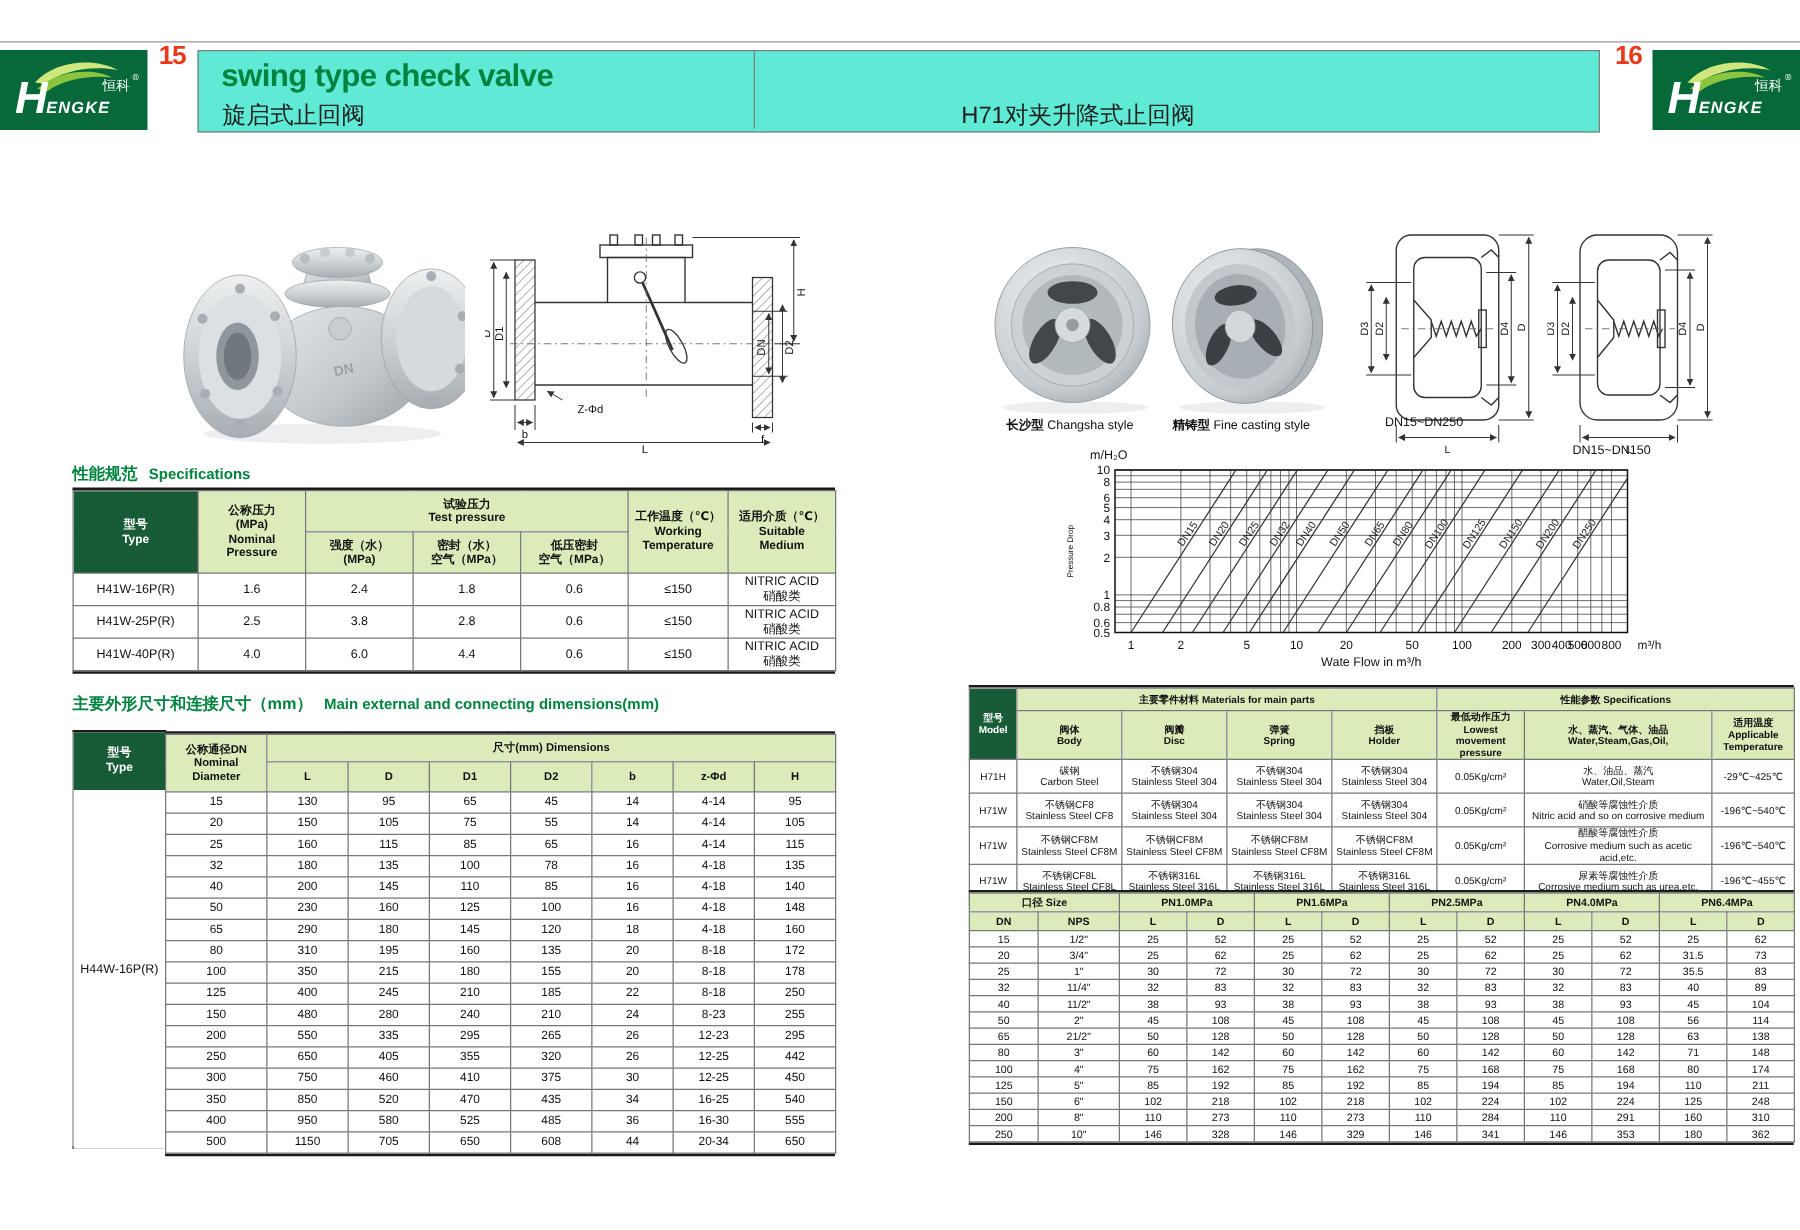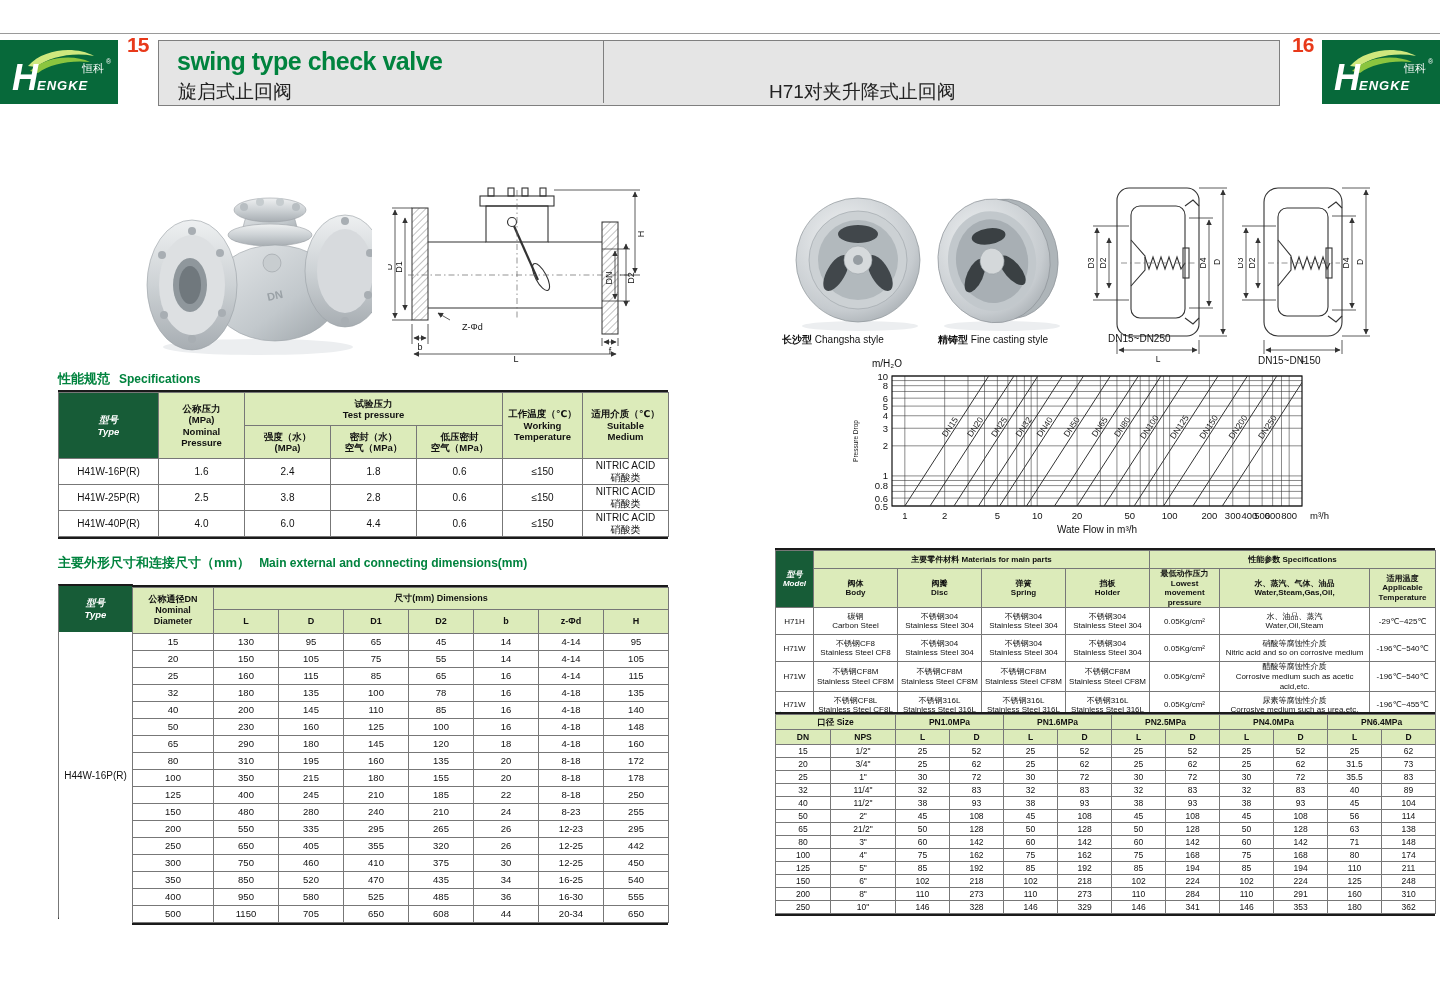--- a/index.html
+++ b/index.html
@@ -2,33 +2,33 @@
 <html><head>
 <meta charset="utf-8">
 <style>
   html,body{margin:0;padding:0;}
   body{width:1440px;height:984px;background:#ffffff;position:relative;overflow:hidden;
        font-family:"Liberation Sans","DejaVu Sans",sans-serif;color:#111;}
   .abs{position:absolute;}
   .rule{position:absolute;left:0;width:1440px;height:1px;background:#9a9a9a;}
   .logo-block{position:absolute;top:40px;width:118px;height:64px;background:#07693a;}
   .page-num{position:absolute;top:33px;font-size:21px;font-weight:800;color:#e8391a;letter-spacing:-1px;}
-  .title-strip{position:absolute;left:158px;top:40px;width:1120px;height:64px;border:1px solid #7f7f7f;background:#e5e5e5;}
+  .title-strip{position:absolute;left:158px;top:40px;width:1120px;height:64px;border:1px solid #7f7f7f;background:#5eead4;}
   .strip-divider{position:absolute;left:444px;top:0;width:1px;height:62px;background:#7f7f7f;}
   .t-en{position:absolute;top:6px;font-size:25px;font-weight:800;color:#00833e;letter-spacing:-0.5px;}
   .t-zh{position:absolute;top:38px;font-size:19px;color:#222;}
   .sec-title{position:absolute;font-size:13px;font-weight:bold;color:#00833e;white-space:nowrap;}
   .sec-title .en{font-size:12px;margin-left:9px;}
   .unit-label{position:absolute;font-size:9px;color:#111;}
   .tbl-wrap{position:absolute;border-top:2px solid #1a1a1a;border-bottom:2px solid #1a1a1a;background:#fff;}
   table.cat{border-collapse:collapse;table-layout:fixed;width:100%;}
   .cat th,.cat td{border:1px solid #777;text-align:center;vertical-align:middle;
      padding:0 1px;white-space:pre-line;line-height:1.2;overflow:hidden;}
   .cat thead th{background:#dcebba;font-weight:bold;}
-  .dark{background:#175c37 !important;color:#fff !important;font-style:italic;}
+  .dark{background:#175c37 !important;color:#fff !important;}
   table.spec{font-size:10px;} table.spec thead th{font-size:9.5px;}
   table.dims{font-size:9.5px;} table.dims thead th{font-size:9px;}
   table.mat{font-size:8px;} table.mat thead th{font-size:8px;}
   table.outf{font-size:8.5px;} table.outf thead th{font-size:8.5px;}
   .type-col{position:absolute;left:0;top:0;width:75px;border:1px solid #777;
      border-top:2px solid #1a1a1a;border-bottom:2px solid #1a1a1a;box-sizing:border-box;}
   .type-head{height:46px;display:flex;align-items:center;justify-content:center;
      font-size:9.5px;font-weight:bold;white-space:pre-line;text-align:center;line-height:1.3;}
   .type-body{height:287px;display:flex;align-items:center;justify-content:center;font-size:10px;background:#fff;}
   .caption{position:absolute;font-size:10px;color:#111;white-space:nowrap;}
@@ -585,21 +585,21 @@
     </g>
     <g font-size="8.5" fill="#111">
       <text x="5" y="85" transform="rotate(-90 5 85)" text-anchor="middle">D3</text>
       <text x="17" y="85" transform="rotate(-90 17 85)" text-anchor="middle">D2</text>
       <text x="111" y="85" transform="rotate(-90 111 85)" text-anchor="middle">D4</text>
       <text x="125" y="84" transform="rotate(-90 125 84)" text-anchor="middle">D</text>
       <text x="65" y="184" text-anchor="middle">L</text>
     </g>
   </svg>
 
-  <div class="caption" style="left:782px;top:333px">
+  <div class="caption" style="left:805px;top:333px">
     <b>长沙型</b> <span>Changsha style</span>
   </div>
   <div class="caption" style="left:938px;top:333px">
     <b>精铸型</b> <span>Fine casting style</span>
   </div>
   <div class="caption" style="left:1108px;top:333px">DN15~DN250</div>
   <div class="caption" style="left:1258px;top:355px">DN15~DN150</div>
 
   <svg id="flow-chart" class="abs" style="left:850px;top:356px" width="480" height="185" viewBox="0 0 480 185">
       <defs>

